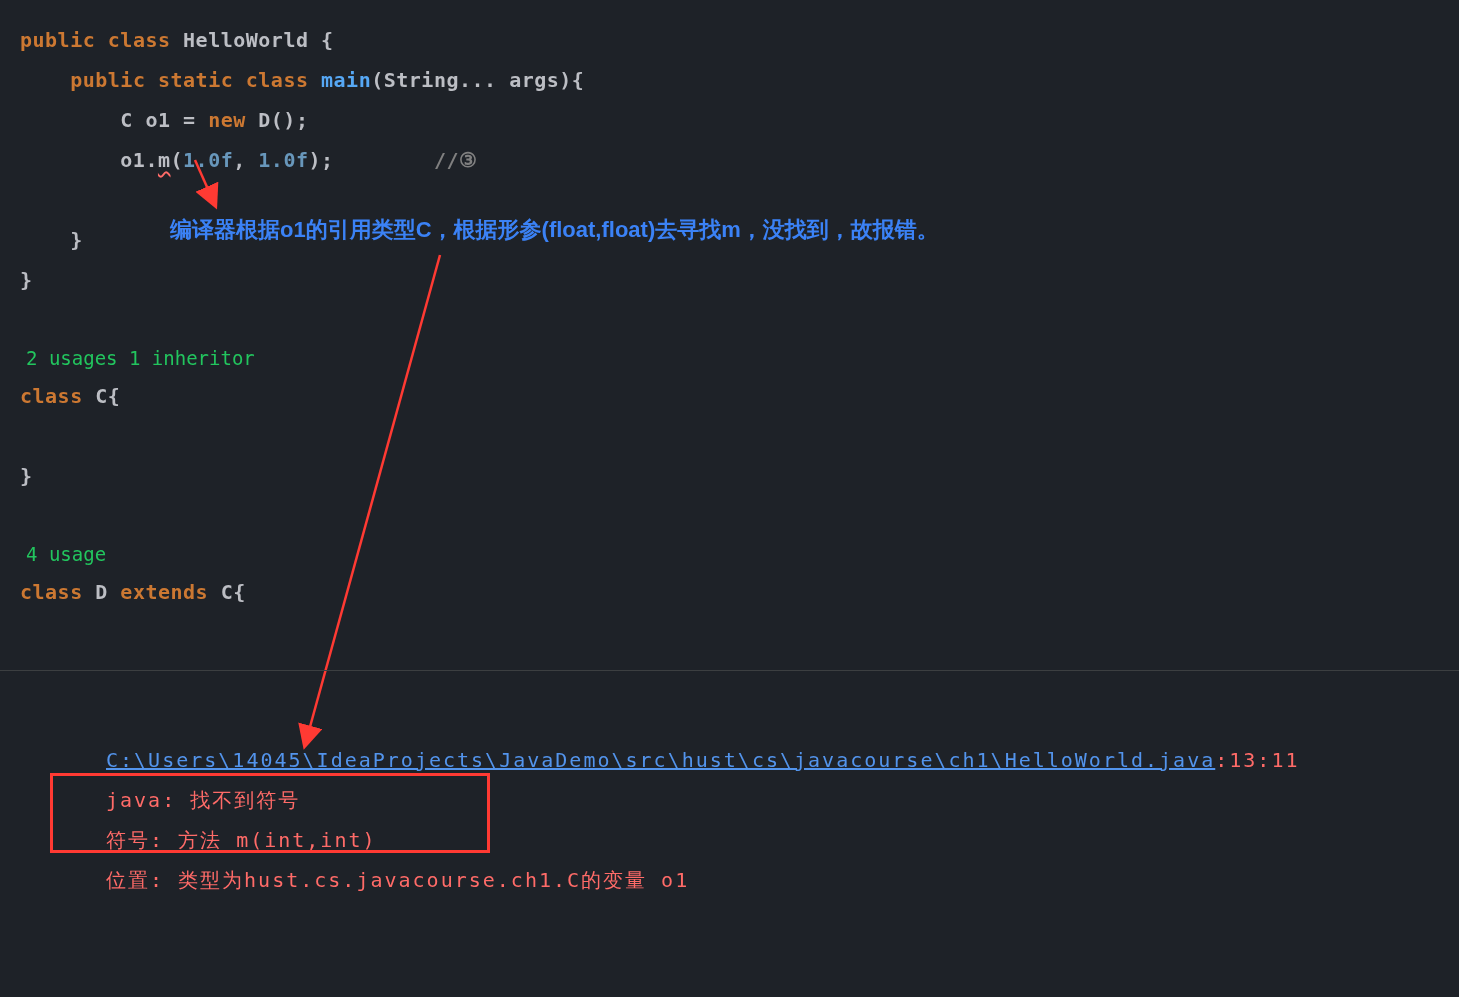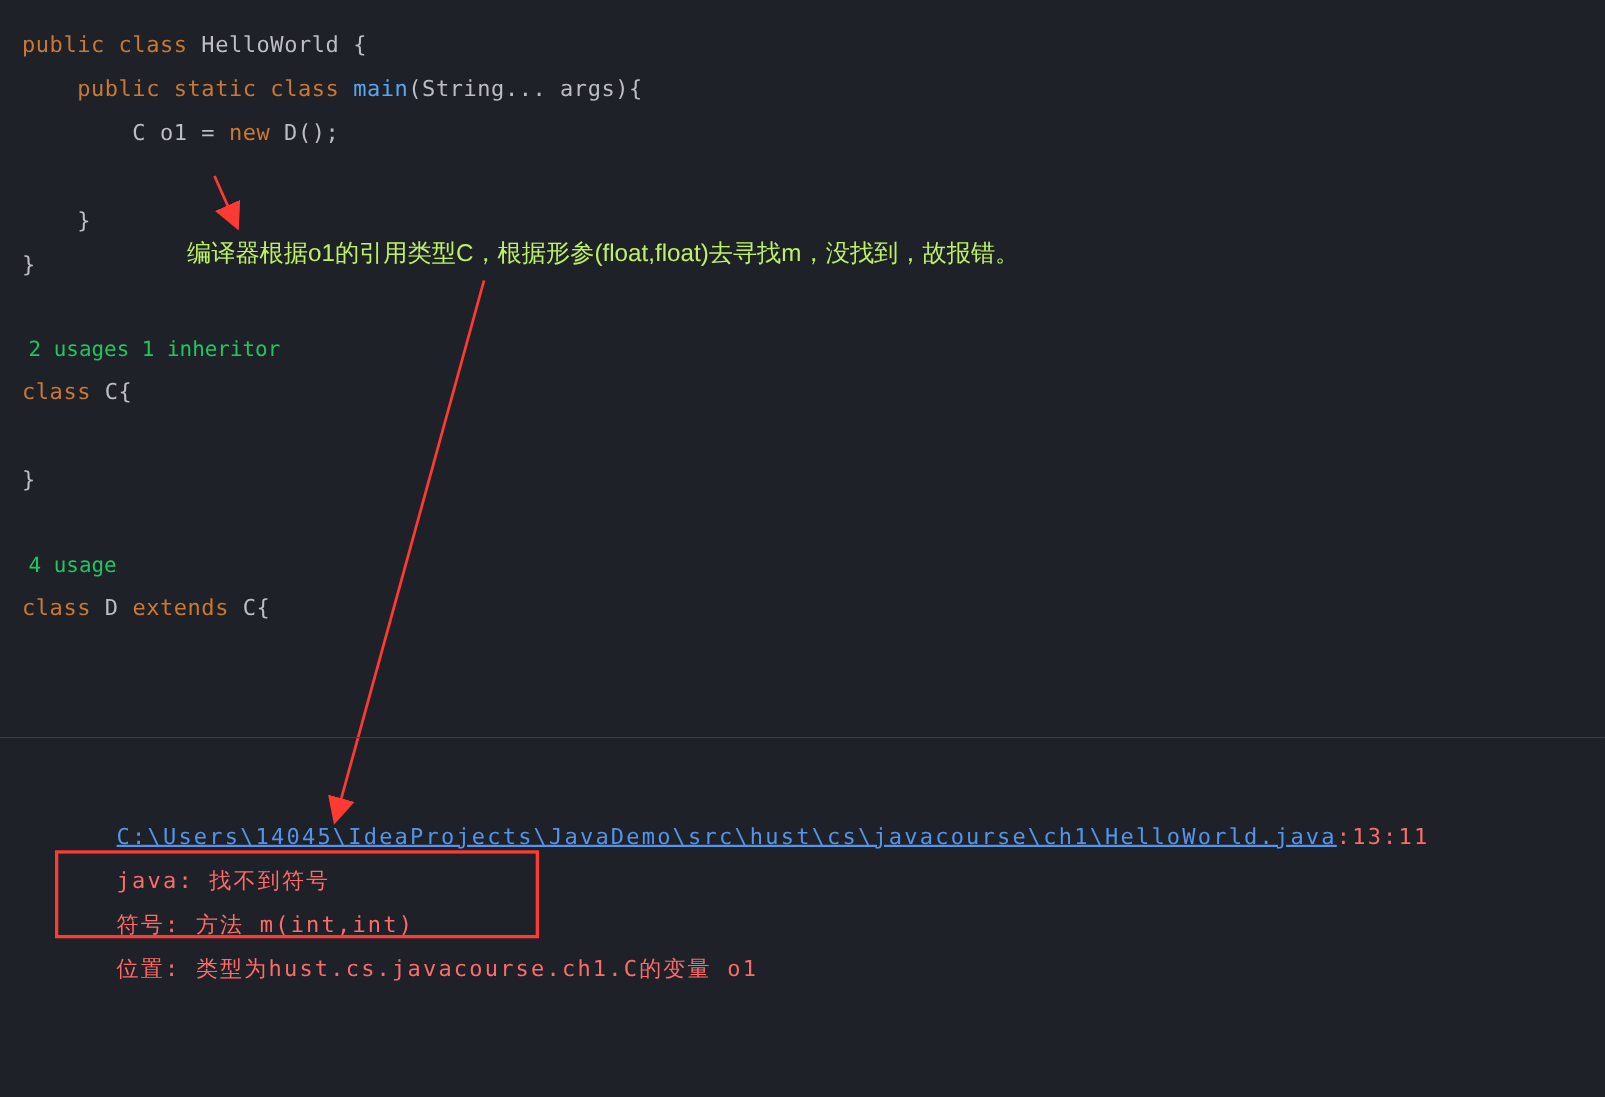--- a/index.html
+++ b/index.html
@@ -14,20 +14,21 @@
     position: relative;
   }
   .editor {
     padding: 20px 0 0 20px;
     line-height: 40px;
   }
   .code-line {
     white-space: pre;
     font-size: 20px;
     letter-spacing: 0.5px;
+    font-weight: bold;
   }
   .kw { color: #cc7832; }
   .method { color: #56a8f5; }
   .num { color: #6897bb; }
   .comment { color: #808080; }
   .plain { color: #bcbec4; }
   .error-underline {
     color: #bcbec4;
     text-decoration: wavy underline #ff6b68;
     text-underline-offset: 4px;
@@ -35,24 +36,24 @@
   .usages {
     color: #22c55e;
     font-size: 19px;
     padding-left: 6px;
     line-height: 36px;
   }
   .annotation {
     position: absolute;
     left: 170px;
     top: 215px;
-    color: #bef264;
+    color: #3b82f6;
     font-size: 22px;
     font-family: 'PingFang SC', 'Microsoft YaHei', sans-serif;
-    font-weight: 400;
+    font-weight: 700;
   }
   .arrow-svg {
     position: absolute;
     top: 0;
     left: 0;
     pointer-events: none;
   }
   .console-divider {
     position: absolute;
     top: 670px;
@@ -99,20 +100,21 @@
     border: 3px solid #ff3a33;
   }
 </style>
 </head>
 <body>
 
 <div class="editor">
   <div class="code-line"><span class="kw">public</span> <span class="kw">class</span> <span class="plain">HelloWorld</span><span class="plain"> {</span></div>
   <div class="code-line">    <span class="kw">public</span> <span class="kw">static</span> <span class="kw">class</span> <span class="method">main</span><span class="plain">(String... args){</span></div>
   <div class="code-line">        <span class="plain">C o1 = </span><span class="kw">new</span><span class="plain"> D();</span></div>
+  <div class="code-line">        <span class="plain">o1.</span><span class="error-underline">m</span><span class="plain">(</span><span class="num">1.0f</span><span class="plain">, </span><span class="num">1.0f</span><span class="plain">);</span><span>        </span><span class="comment">//③</span></div>
   <div class="code-line"> </div>
   <div class="code-line">    <span class="plain">}</span></div>
   <div class="code-line"><span class="plain">}</span></div>
   <div class="code-line"> </div>
   <div class="usages">2 usages   1 inheritor</div>
   <div class="code-line"><span class="kw">class</span><span class="plain"> C{</span></div>
   <div class="code-line"> </div>
   <div class="code-line"><span class="plain">}</span></div>
   <div class="code-line"> </div>
   <div class="usages">4 usage</div>

